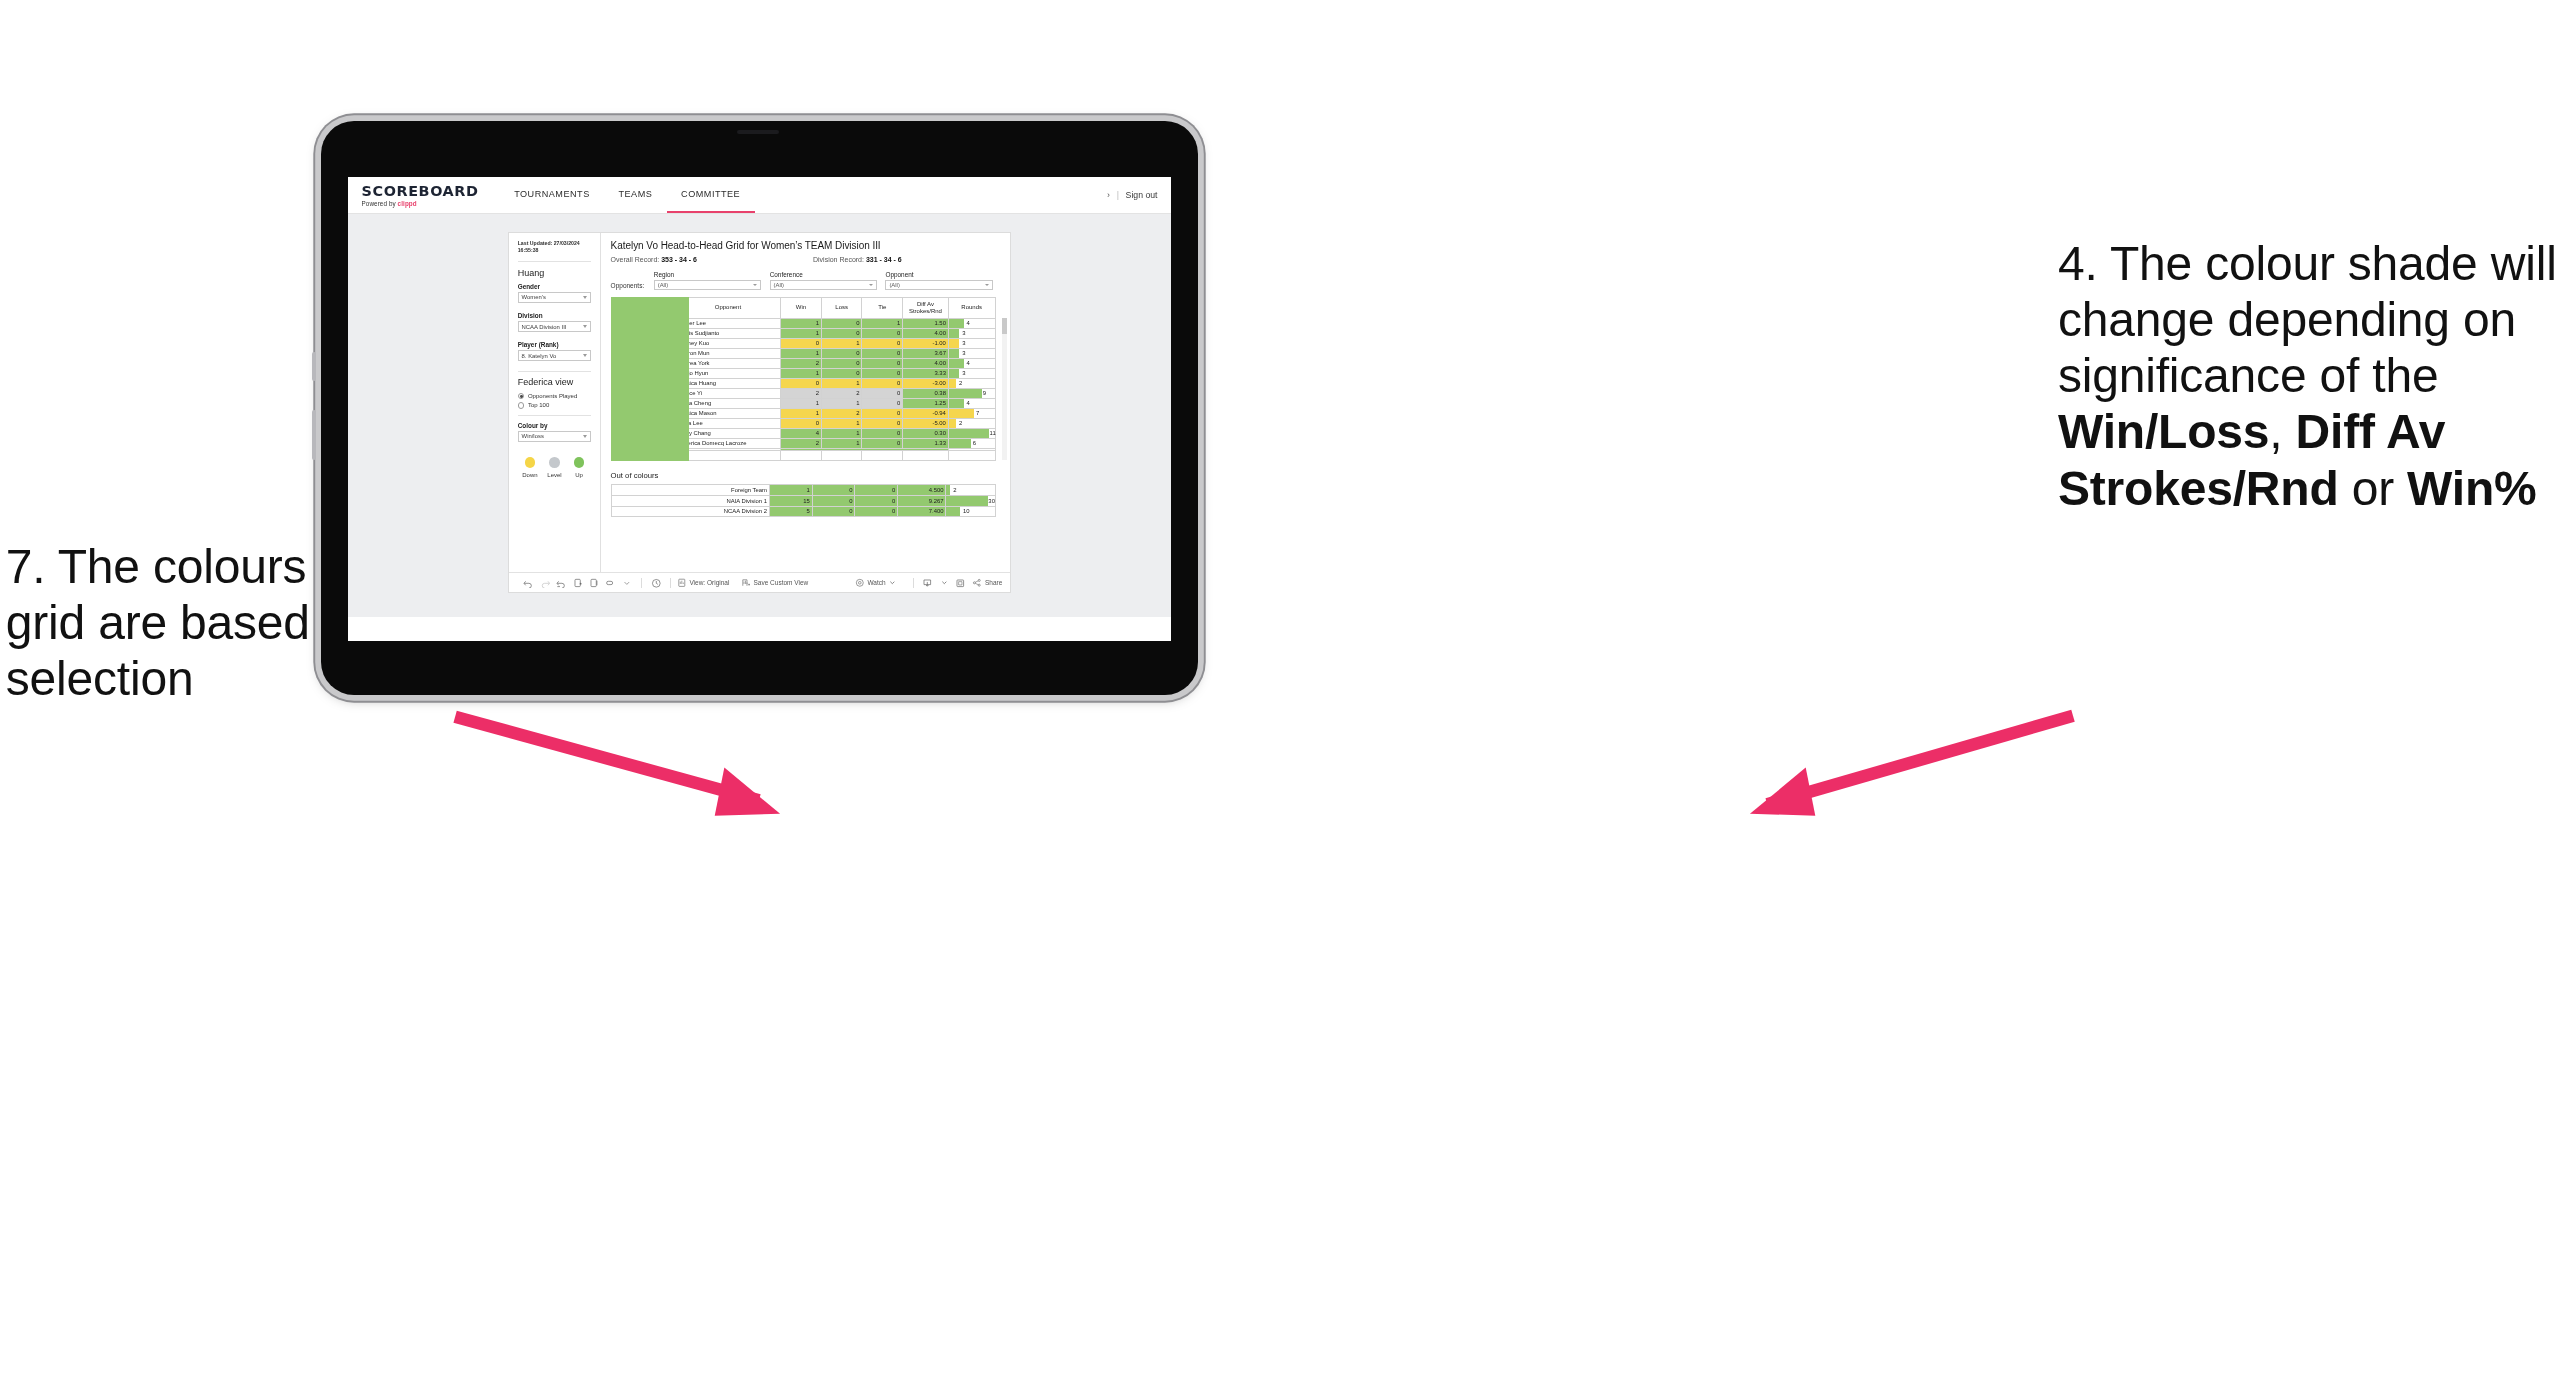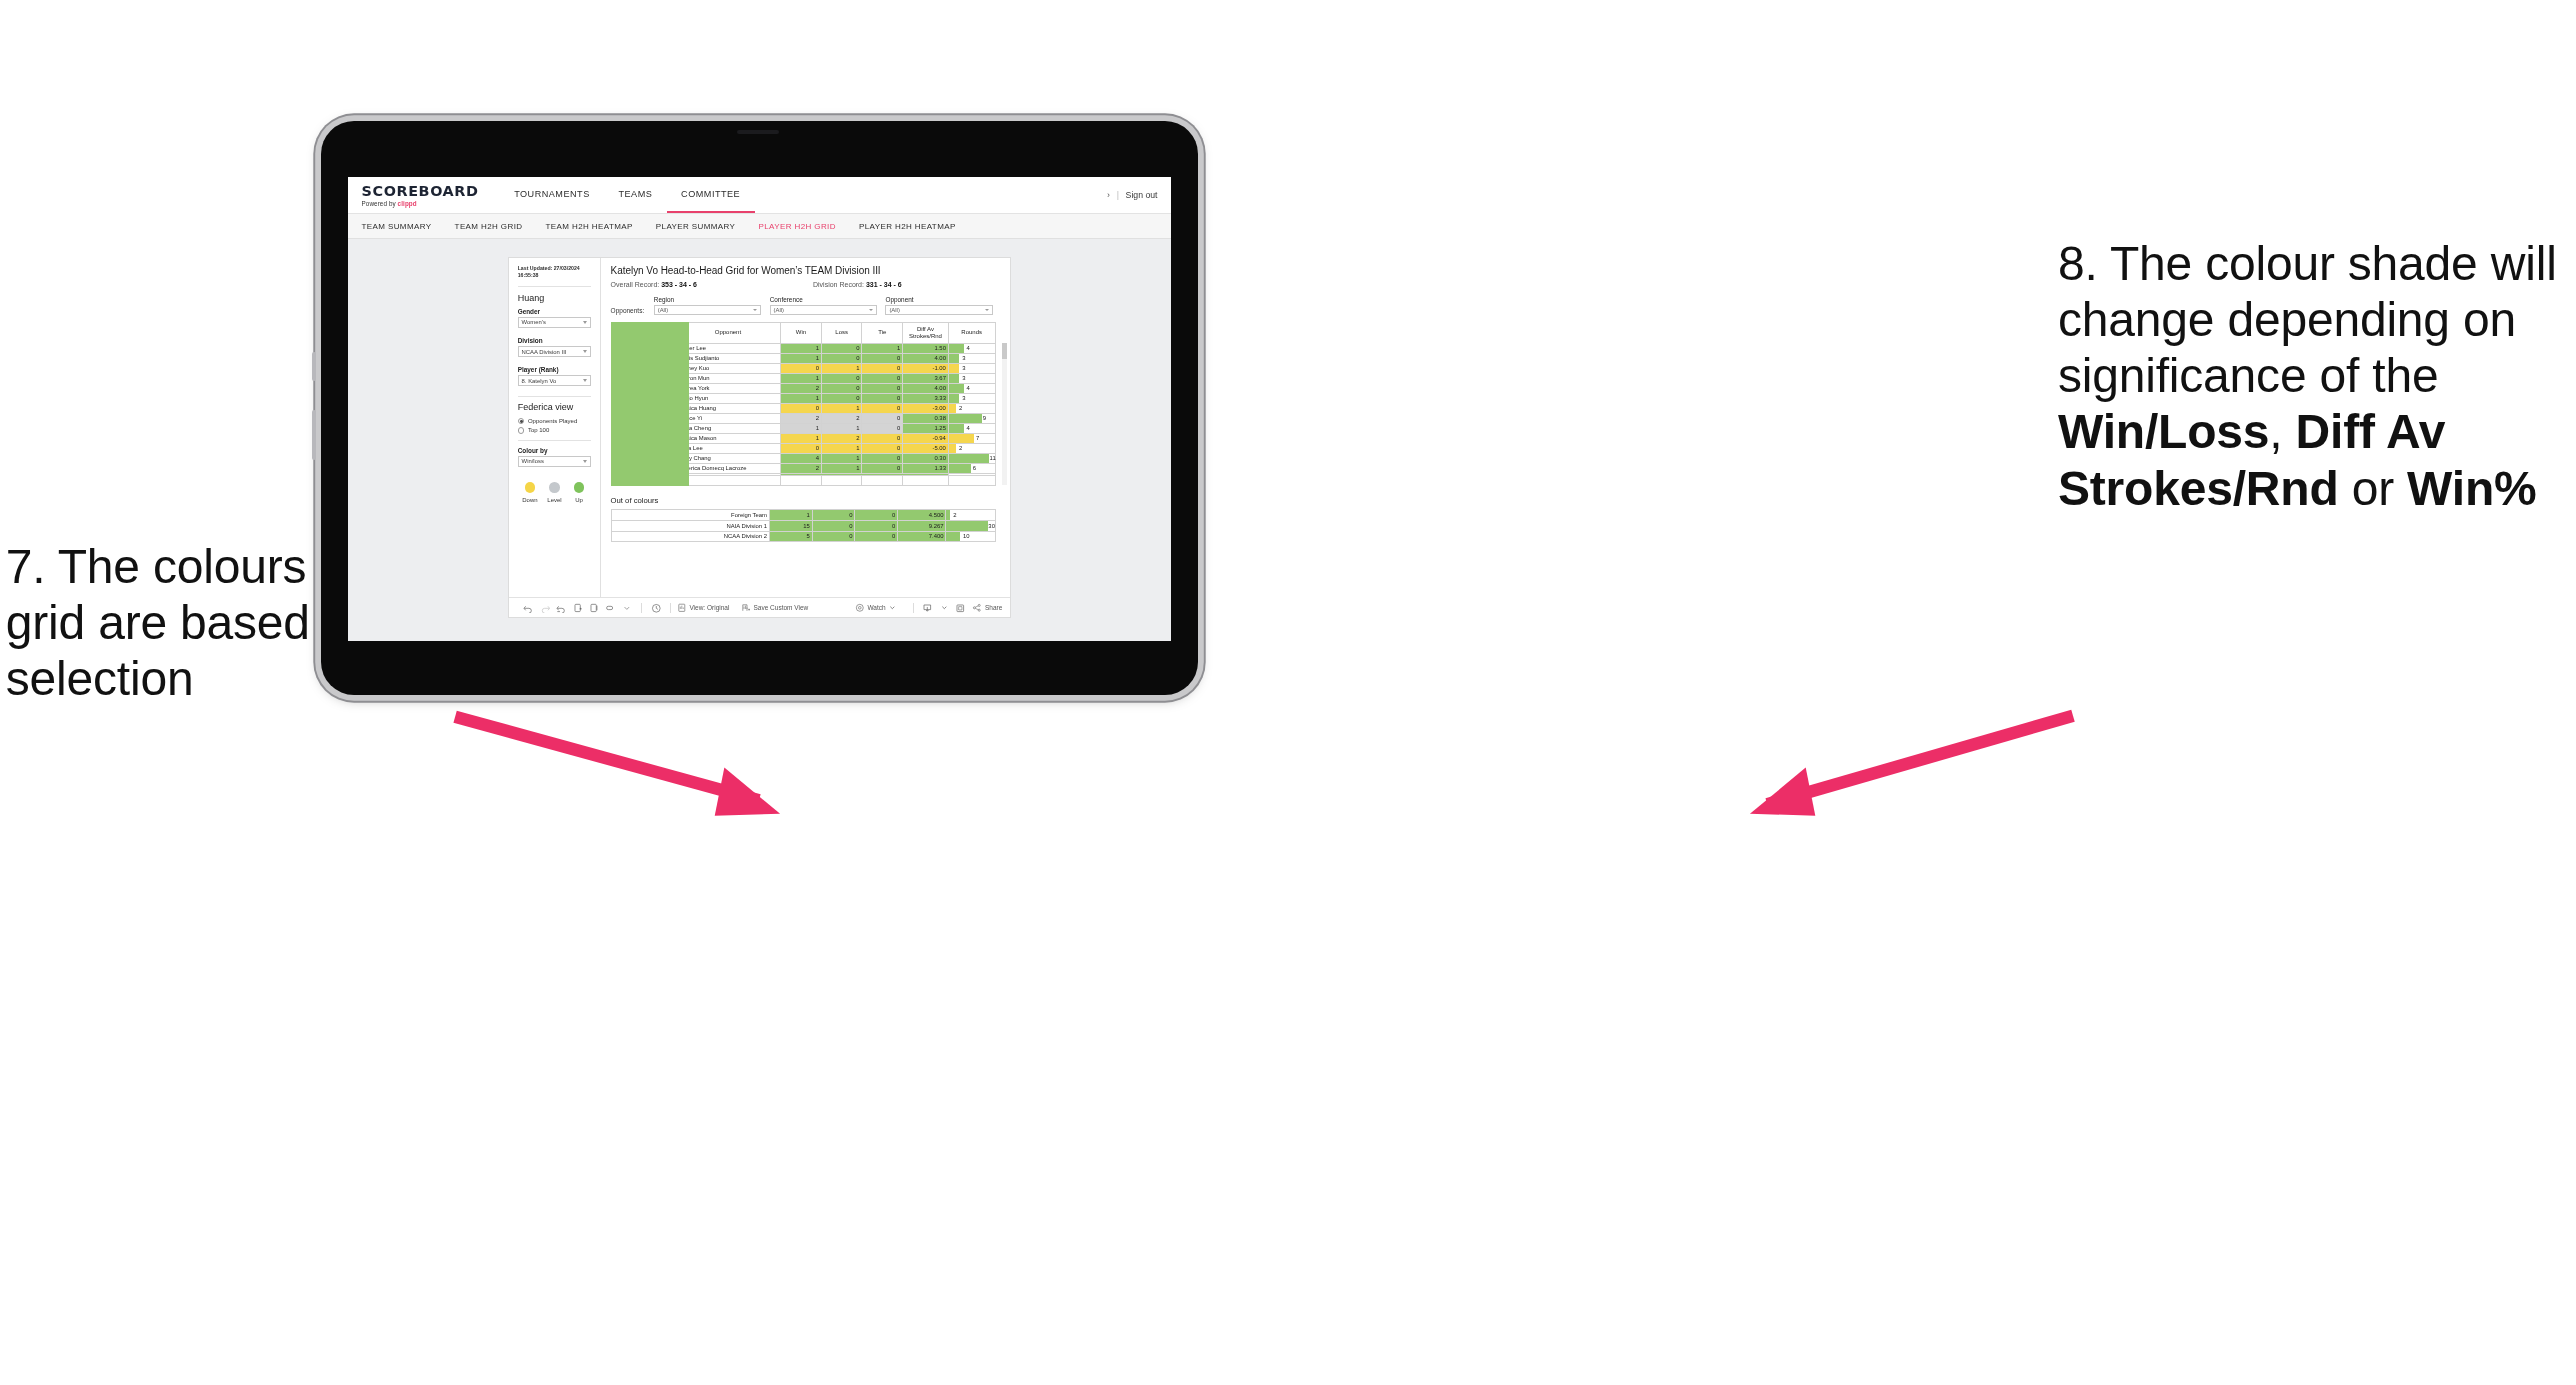--- a/index.html
+++ b/index.html
@@ -206,21 +206,21 @@
 <div class="stage">
 
   <div class="annot annot-left">7. The colours in the grid are based on this selection</div>
 
   <svg class="arrow" style="left:453px; top:708px;" width="385" height="125" viewBox="0 0 400 130">
     <path d="M2 9 L318 96" stroke="#ec2e67" stroke-width="13" fill="none"></path>
     <path d="M282 62 L340 110 L272 112 Z" fill="#ec2e67"></path>
   </svg>
 
   <div class="annot annot-right">
-    <span>8. The colour shade will change depending on significance of the </span><b>Win/Loss</b><span>, </span><b>Diff Av Strokes/Rnd</b><span> or </span><b>Win%</b>
+    <span>4. The colour shade will change depending on significance of the </span><b>Win/Loss</b><span>, </span><b>Diff Av Strokes/Rnd</b><span> or </span><b>Win%</b>
   </div>
 
   <svg class="arrow" style="left:1671px; top:708px;" width="404" height="125" viewBox="0 0 420 130">
     <path d="M418 8 L100 100" stroke="#ec2e67" stroke-width="13" fill="none"></path>
     <path d="M140 62 L82 110 L150 112 Z" fill="#ec2e67"></path>
   </svg>
 
   <div class="tablet">
     <div class="tablet-btn-a"></div>
     <div class="tablet-cam"></div>
@@ -239,28 +239,20 @@
           <a href="#">TEAMS</a>
           <a href="#" class="active">COMMITTEE</a>
         </nav>
         <div class="header-right">
           <span class="chev">›</span>
           <span class="sep">|</span>
           <span>Sign out</span>
         </div>
       </div>
 
-      <div class="subnav">
-        <a href="#">TEAM SUMMARY</a>
-        <a href="#">TEAM H2H GRID</a>
-        <a href="#">TEAM H2H HEATMAP</a>
-        <a href="#">PLAYER SUMMARY</a>
-        <a href="#" class="active">PLAYER H2H GRID</a>
-        <a href="#">PLAYER H2H HEATMAP</a>
-      </div>
 
       <div class="canvas">
         <div class="viz">
           <div class="viz-body">
 
             <div class="sidebar">
               <div class="updated">Last Updated: 27/03/2024 16:55:38</div>
               <div class="hr"></div>
               <div class="sb-h">Huang</div>
 

